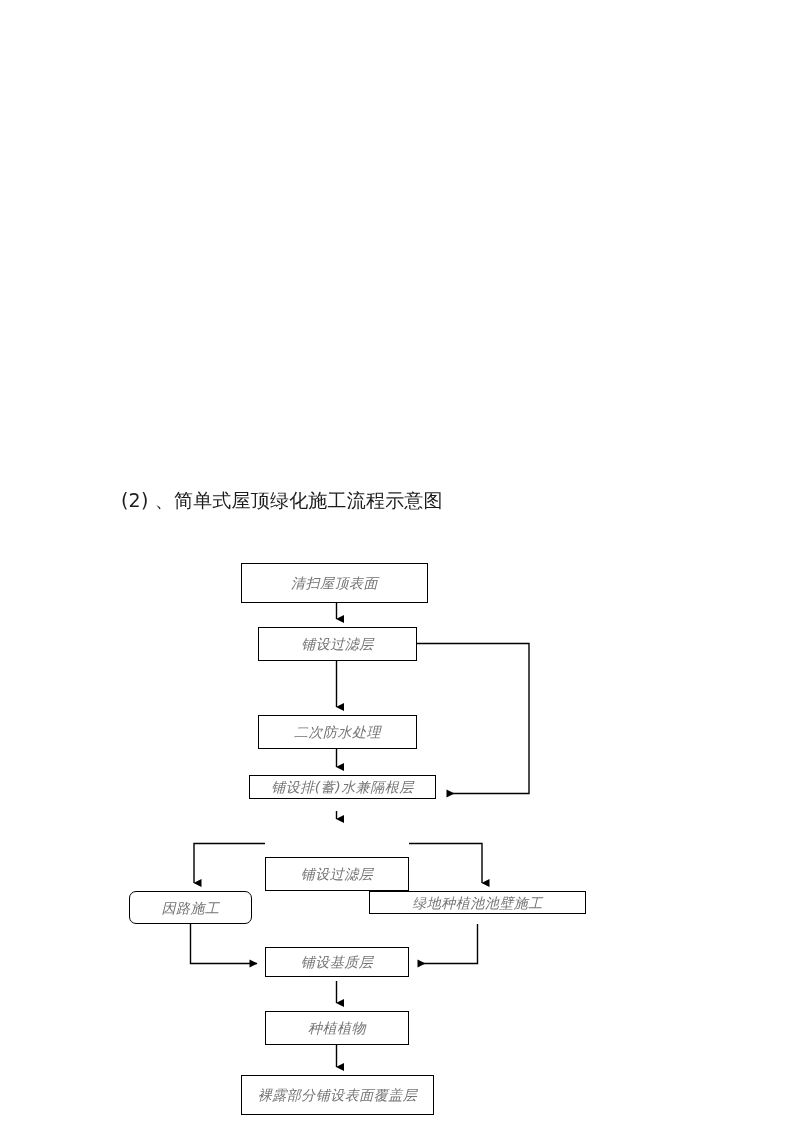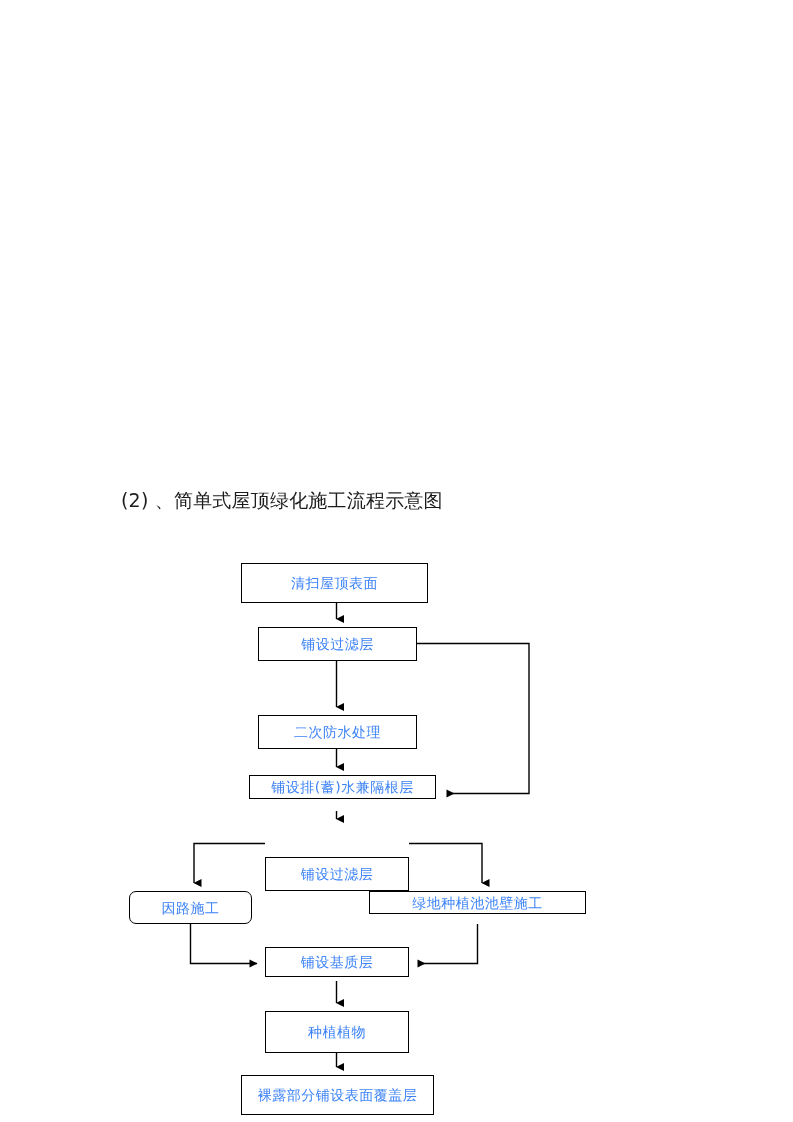--- a/index.html
+++ b/index.html
@@ -54,34 +54,35 @@
     position: absolute;
     box-sizing: border-box;
     border: 1px solid #000000;
     background: #ffffff;
     display: flex;
     align-items: center;
     justify-content: center;
     font-size: 14px;
     line-height: 1;
     letter-spacing: 0.5px;
-    color: #3b82f6;
+    color: #737373;
     white-space: nowrap;
+    font-style: italic;
   }
 
   
   .n-clean    { left: 241px; top: 563px; width: 187px; height: 40px; }
   .n-accept   { left: 258px; top: 627px; width: 159px; height: 34px; }
   .n-water    { left: 258px; top: 715px; width: 159px; height: 34px; }
   .n-drain    { left: 249px; top: 775px; width: 187px; height: 24px; }
   .n-filter   { left: 265px; top: 827px; width: 144px; height: 34px; margin-top: 30px; }
   .n-path     { left: 129px; top: 891px; width: 123px; height: 33px; border-radius: 7px; }
   .n-pool     { left: 369px; top: 891px; width: 217px; height: 23px; text-align: center; }
   .n-substrate{ left: 265px; top: 947px; width: 144px; height: 30px; }
-  .n-plant    { left: 265px; top: 1011px; width: 144px; height: 42px; }
+  .n-plant    { left: 265px; top: 1011px; width: 144px; height: 34px; }
   .n-cover    { left: 241px; top: 1075px; width: 193px; height: 40px; }
 </style>
 </head>
 <body>
 
 <div id="page">
 
   <div class="doc-heading">(2) 、简单式屋顶绿化施工流程示意图</div>
 
   <div id="flowchart">

